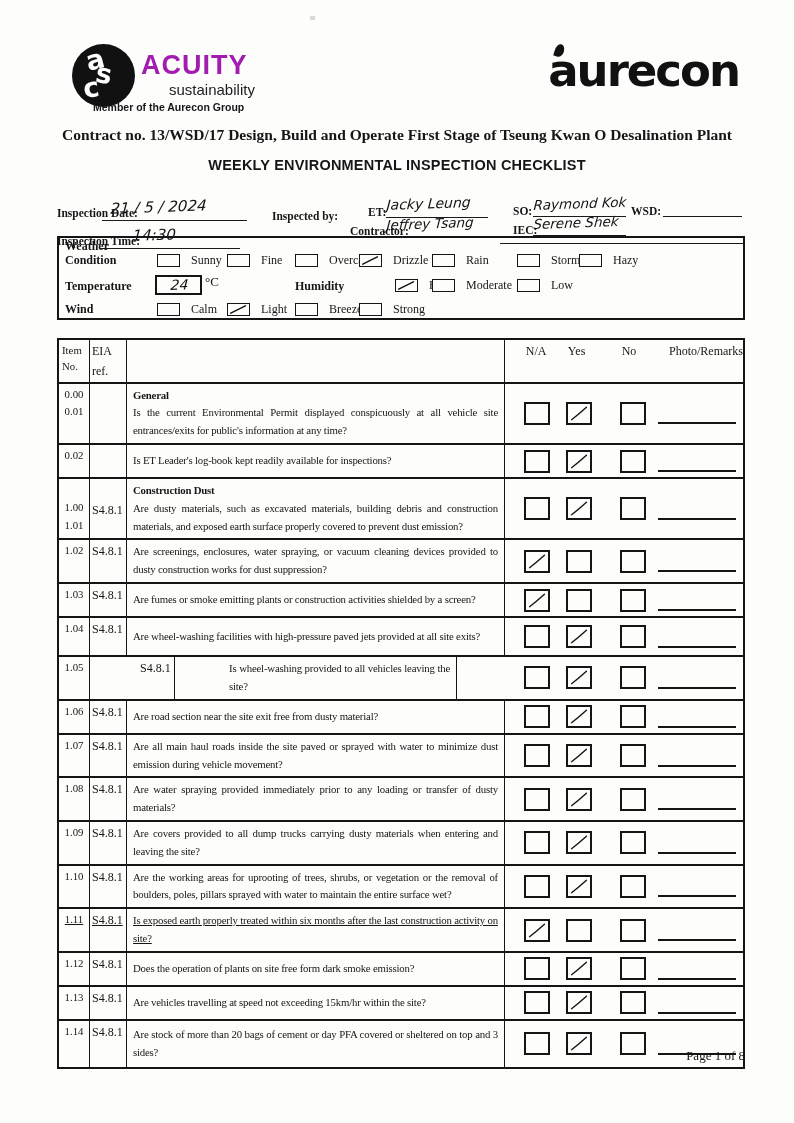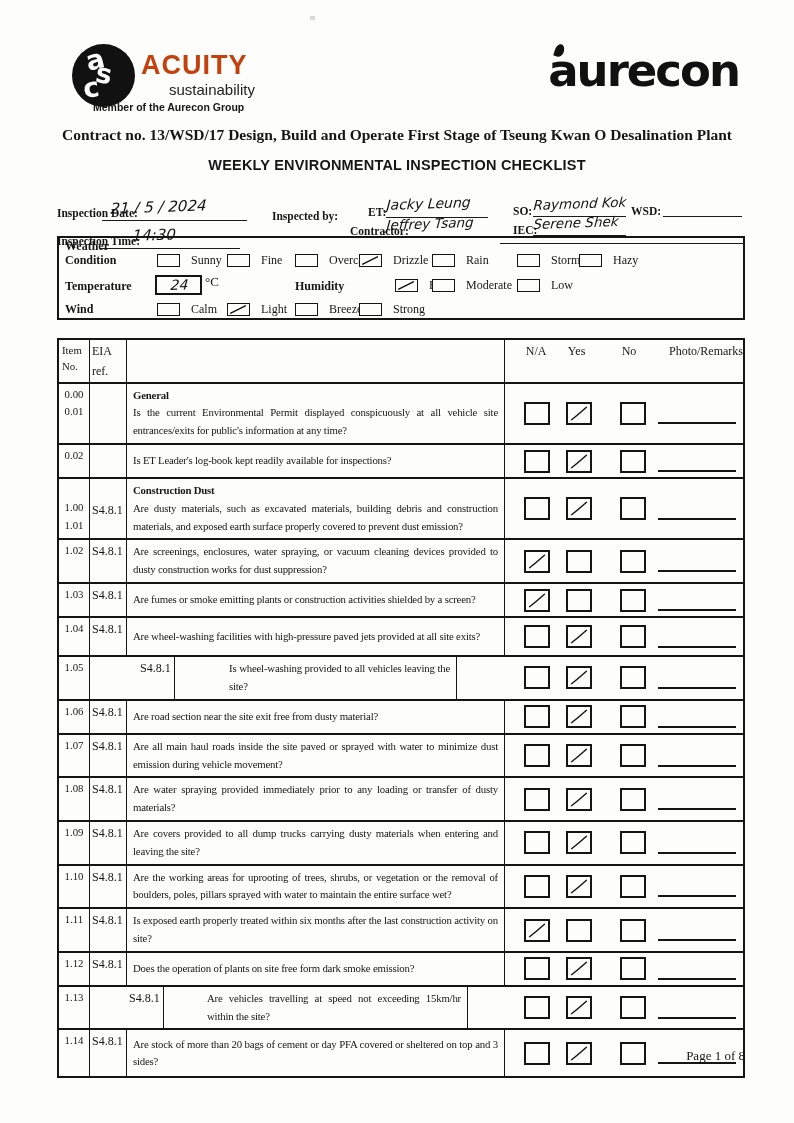--- a/index.html
+++ b/index.html
@@ -22,21 +22,21 @@
   .monogram span {
     position:absolute; color:#fff; font-family:"DejaVu Sans",sans-serif;
     font-weight:bold; font-size:27px; line-height:1;
   }
   .monogram .m-a { left:14px; top:2px;  transform:rotate(-14deg); }
   .monogram .m-s { left:24px; top:16px; transform:rotate(10deg); }
   .monogram .m-c { left:11px; top:30px; transform:rotate(-8deg); }
   .acuity-name {
     position:absolute; left:69px; top:6px;
     font-family:"Liberation Sans",sans-serif; font-weight:bold;
-    font-size:27px; letter-spacing:1px; color:#c2410c;
+    font-size:27px; letter-spacing:1px; color:#a21caf;
   }
   .acuity-tag {
     position:absolute; left:97px; top:37px;
     font-family:"Liberation Sans",sans-serif; font-size:15px; color:#222;
   }
   .acuity-member {
     position:absolute; left:21px; top:57px;
     font-family:"Liberation Sans",sans-serif; font-weight:bold; font-size:10.5px;
   }
   .aurecon { position:absolute; right:55px; top:46px; height:56px; }
@@ -545,21 +545,21 @@
             <span class="cb b1"></span>
             <span class="cb b2">
               <svg class="slash" viewBox="0 0 26 23">
                 <path d="M4 19 Q12 13 22 4" fill="none" stroke="#151515" stroke-width="1.7" stroke-linecap="round"></path>
               </svg>
             </span>
             <span class="cb b3"></span>
             <span class="rline"></span>
           </div>
         </div>
-        <div class="trow" style="min-height: 39px;">
+        <div class="trow" style="min-height: 39px; text-decoration: underline;">
           <div class="cell-item">
             <div>1.11</div>
           </div>
           <div class="cell-eia">
             <div>S4.8.1</div>
           </div>
           <div class="cell-q vcenter">
             <div>Is exposed earth properly treated within six months after the last construction activity on site?</div>
           </div>
           <div class="cell-ans">
@@ -587,21 +587,21 @@
             <span class="cb b1"></span>
             <span class="cb b2">
               <svg class="slash" viewBox="0 0 26 23">
                 <path d="M4 19 Q12 13 22 4" fill="none" stroke="#151515" stroke-width="1.7" stroke-linecap="round"></path>
               </svg>
             </span>
             <span class="cb b3"></span>
             <span class="rline"></span>
           </div>
         </div>
-        <div class="trow" style="min-height: 34px; gap: 37px;">
+        <div class="trow" style="min-height: 34px;">
           <div class="cell-item">
             <div>1.13</div>
           </div>
           <div class="cell-eia">
             <div>S4.8.1</div>
           </div>
           <div class="cell-q vcenter">
             <div>Are vehicles travelling at speed not exceeding 15km/hr within the site?</div>
           </div>
           <div class="cell-ans">

